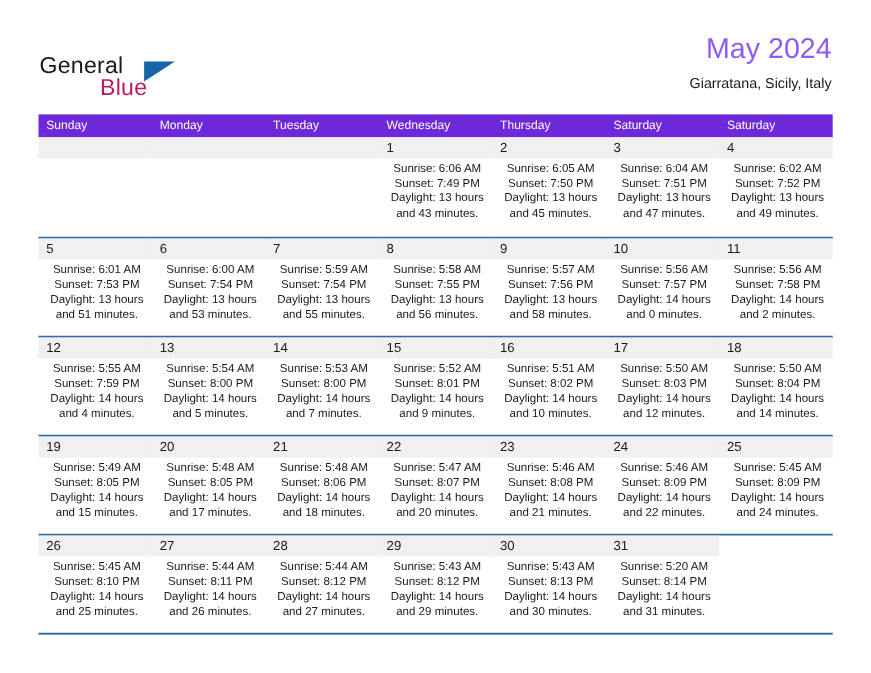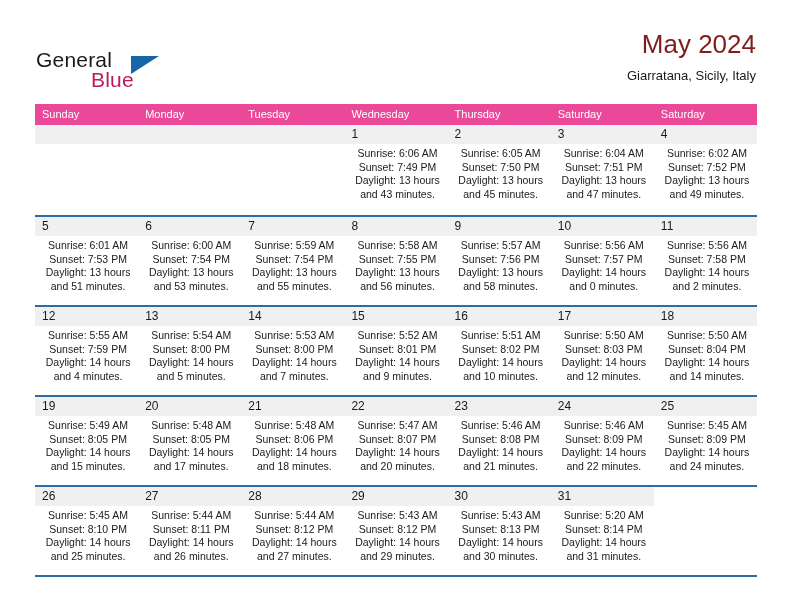--- a/index.html
+++ b/index.html
@@ -65,42 +65,42 @@
   }
 
   .title-block {
     position: absolute;
     right: 36px;
     top: 28px;
     text-align: right;
   }
   .month-title {
     font-size: 26px;
-    color: #7f1d1d;
+    color: #8b5cf6;
     line-height: 32px;
     white-space: nowrap;
   }
   .location {
     font-size: 13px;
     color: #1a1a1a;
     line-height: 20px;
     margin-top: 6px;
     white-space: nowrap;
   }
 
   
   .calendar {
     position: absolute;
     left: 35px;
     top: 104px;
     width: 722px;
   }
   .dow-row {
     display: flex;
-    background: #ec4899;
+    background: #6d28d9;
     height: 21px;
   }
   .dow {
     flex: 1 1 0;
     min-width: 0;
     color: #ffffff;
     font-size: 11px;
     line-height: 21px;
     padding-left: 7px;
     box-sizing: border-box;

